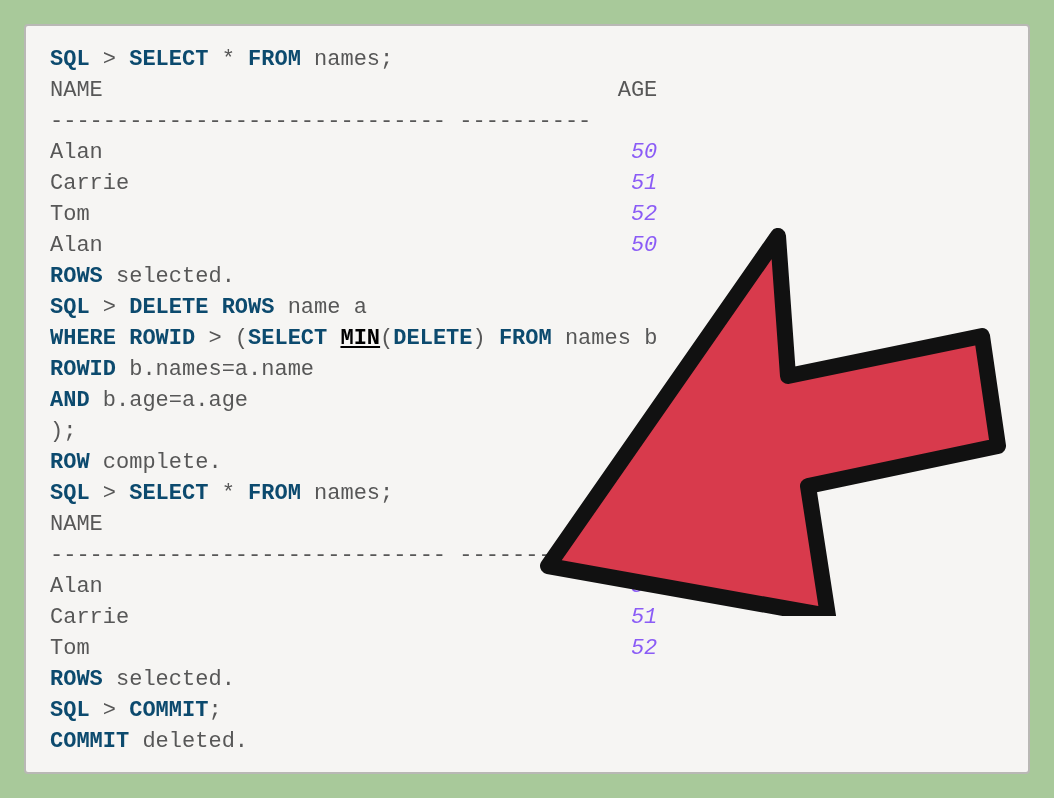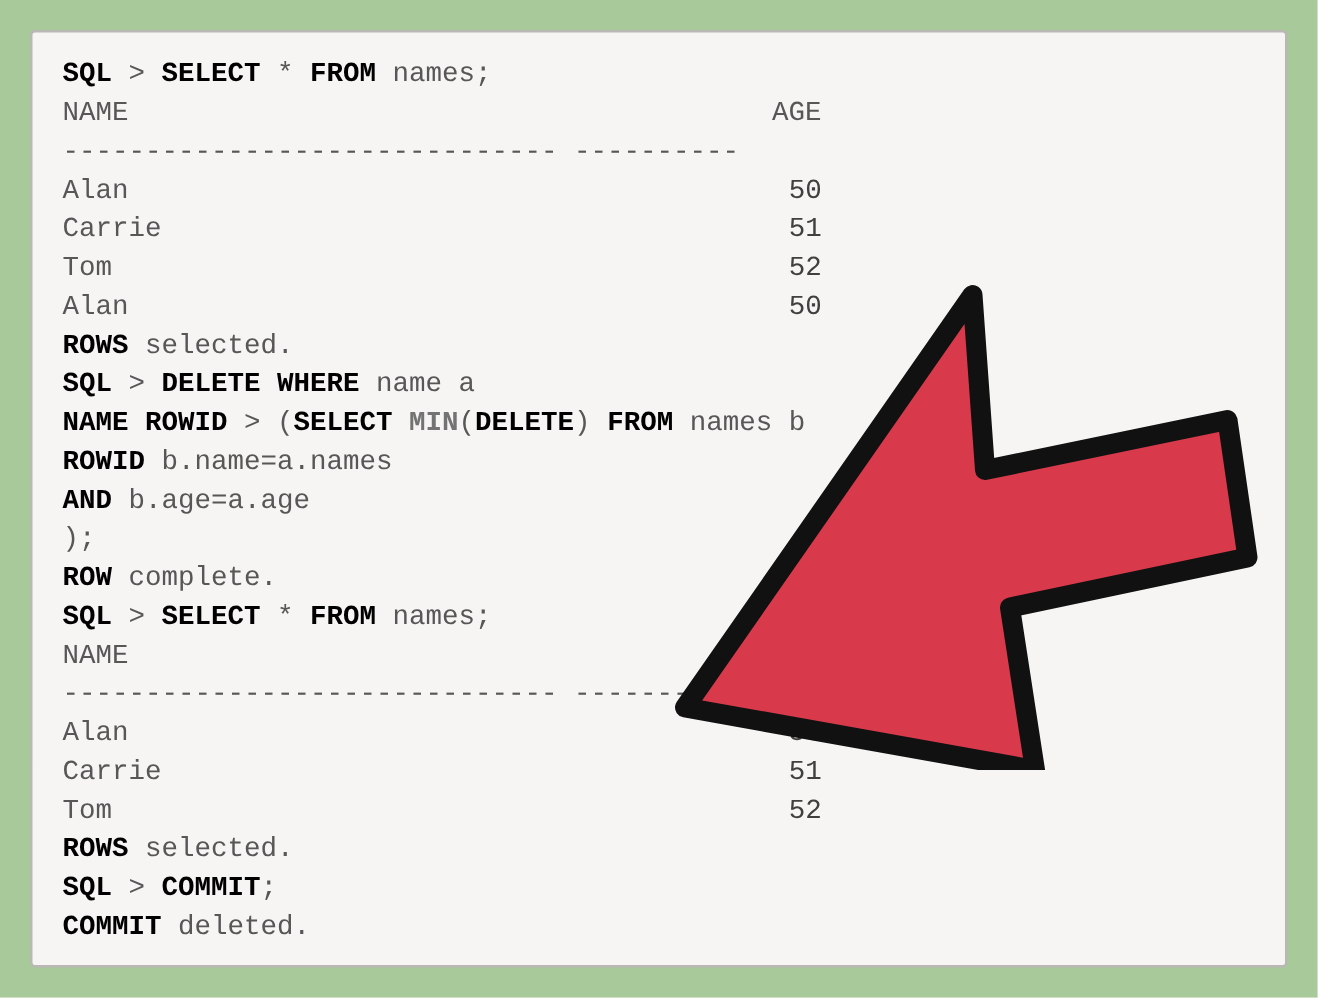--- a/index.html
+++ b/index.html
@@ -26,24 +26,24 @@
     overflow: hidden;
   }
   pre.code {
     margin: 0;
     font-family: inherit;
     font-size: 22px;
     line-height: 31px;
     white-space: pre;
     color: #575757;
   }
-  .kw  { color: #000000; font-weight: bold; }  
+  .kw  { color: #0c4a6e; font-weight: bold; }  
   .pkw { color: #575757; }                      
-  .num { color: #404040; }                      
-  .fn  { color: #737373; font-weight: bold; }   
+  .num { color: #8b5cf6; font-style: italic; }                      
+  .fn  { color: #000000; font-weight: bold; text-decoration: underline; }   
   .arrow {
     position: absolute;
     right: 20px;
     top: 170px;
     width: 520px;
     height: 420px;
     pointer-events: none;
   }
 </style>
 </head>
@@ -51,23 +51,23 @@
 
 <div class="panel">
   <pre class="code" id="code-block"><span><span class="kw">SQL</span><span class="pkw"> &gt; </span><span class="kw">SELECT</span><span class="pkw"> * </span><span class="kw">FROM</span><span class="pkw"> names;</span></span>
 <span><span class="pkw">NAME                                       AGE</span></span>
 <span><span class="pkw">------------------------------ ----------</span></span>
 <span><span class="pkw">Alan                                        </span><span class="num">50</span></span>
 <span><span class="pkw">Carrie                                      </span><span class="num">51</span></span>
 <span><span class="pkw">Tom                                         </span><span class="num">52</span></span>
 <span><span class="pkw">Alan                                        </span><span class="num">50</span></span>
 <span><span class="kw">ROWS</span><span class="pkw"> selected.</span></span>
-<span><span class="kw">SQL</span><span class="pkw"> &gt; </span><span class="kw">DELETE WHERE</span><span class="pkw"> name a</span></span>
-<span><span class="kw">NAME ROWID</span><span class="pkw"> &gt; (</span><span class="kw">SELECT </span><span class="fn">MIN</span><span class="pkw">(</span><span class="kw">DELETE</span><span class="pkw">) </span><span class="kw">FROM</span><span class="pkw"> names b</span></span>
-<span><span class="kw">ROWID</span><span class="pkw"> b.name=a.names</span></span>
+<span><span class="kw">SQL</span><span class="pkw"> &gt; </span><span class="kw">DELETE ROWS</span><span class="pkw"> name a</span></span>
+<span><span class="kw">WHERE ROWID</span><span class="pkw"> &gt; (</span><span class="kw">SELECT </span><span class="fn">MIN</span><span class="pkw">(</span><span class="kw">DELETE</span><span class="pkw">) </span><span class="kw">FROM</span><span class="pkw"> names b</span></span>
+<span><span class="kw">ROWID</span><span class="pkw"> b.names=a.name</span></span>
 <span><span class="kw">AND</span><span class="pkw"> b.age=a.age</span></span>
 <span><span class="pkw">);</span></span>
 <span><span class="kw">ROW</span><span class="pkw"> complete.</span></span>
 <span><span class="kw">SQL</span><span class="pkw"> &gt; </span><span class="kw">SELECT</span><span class="pkw"> * </span><span class="kw">FROM</span><span class="pkw"> names;</span></span>
 <span><span class="pkw">NAME                                       AGE</span></span>
 <span><span class="pkw">------------------------------ ----------</span></span>
 <span><span class="pkw">Alan                                        </span><span class="num">50</span></span>
 <span><span class="pkw">Carrie                                      </span><span class="num">51</span></span>
 <span><span class="pkw">Tom                                         </span><span class="num">52</span></span>
 <span><span class="kw">ROWS</span><span class="pkw"> selected.</span></span>

